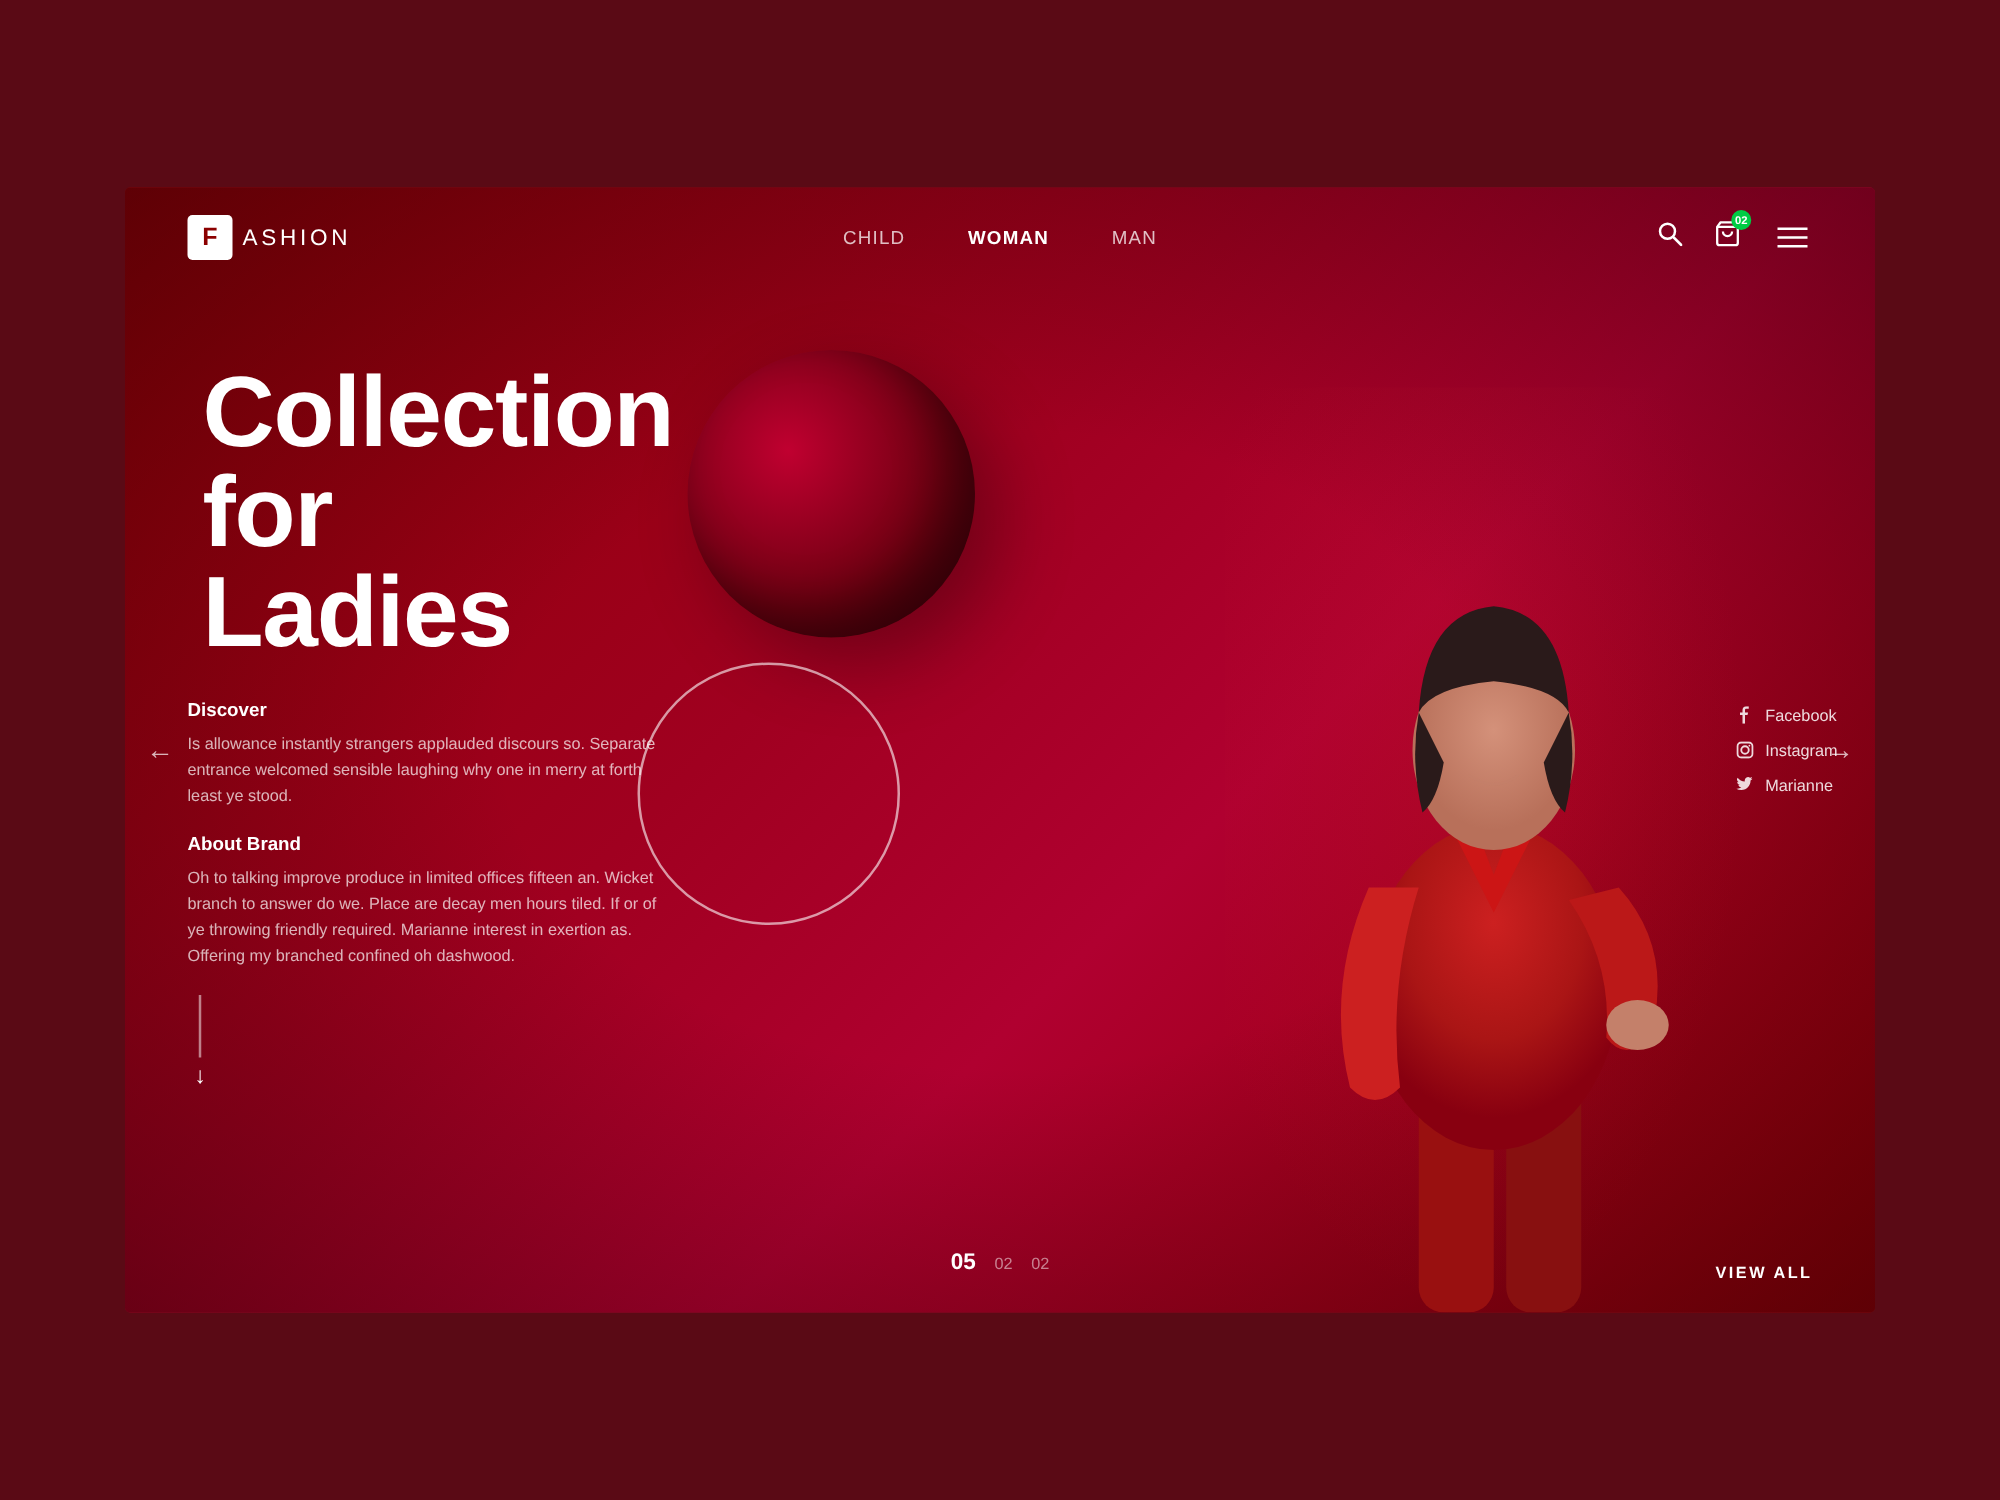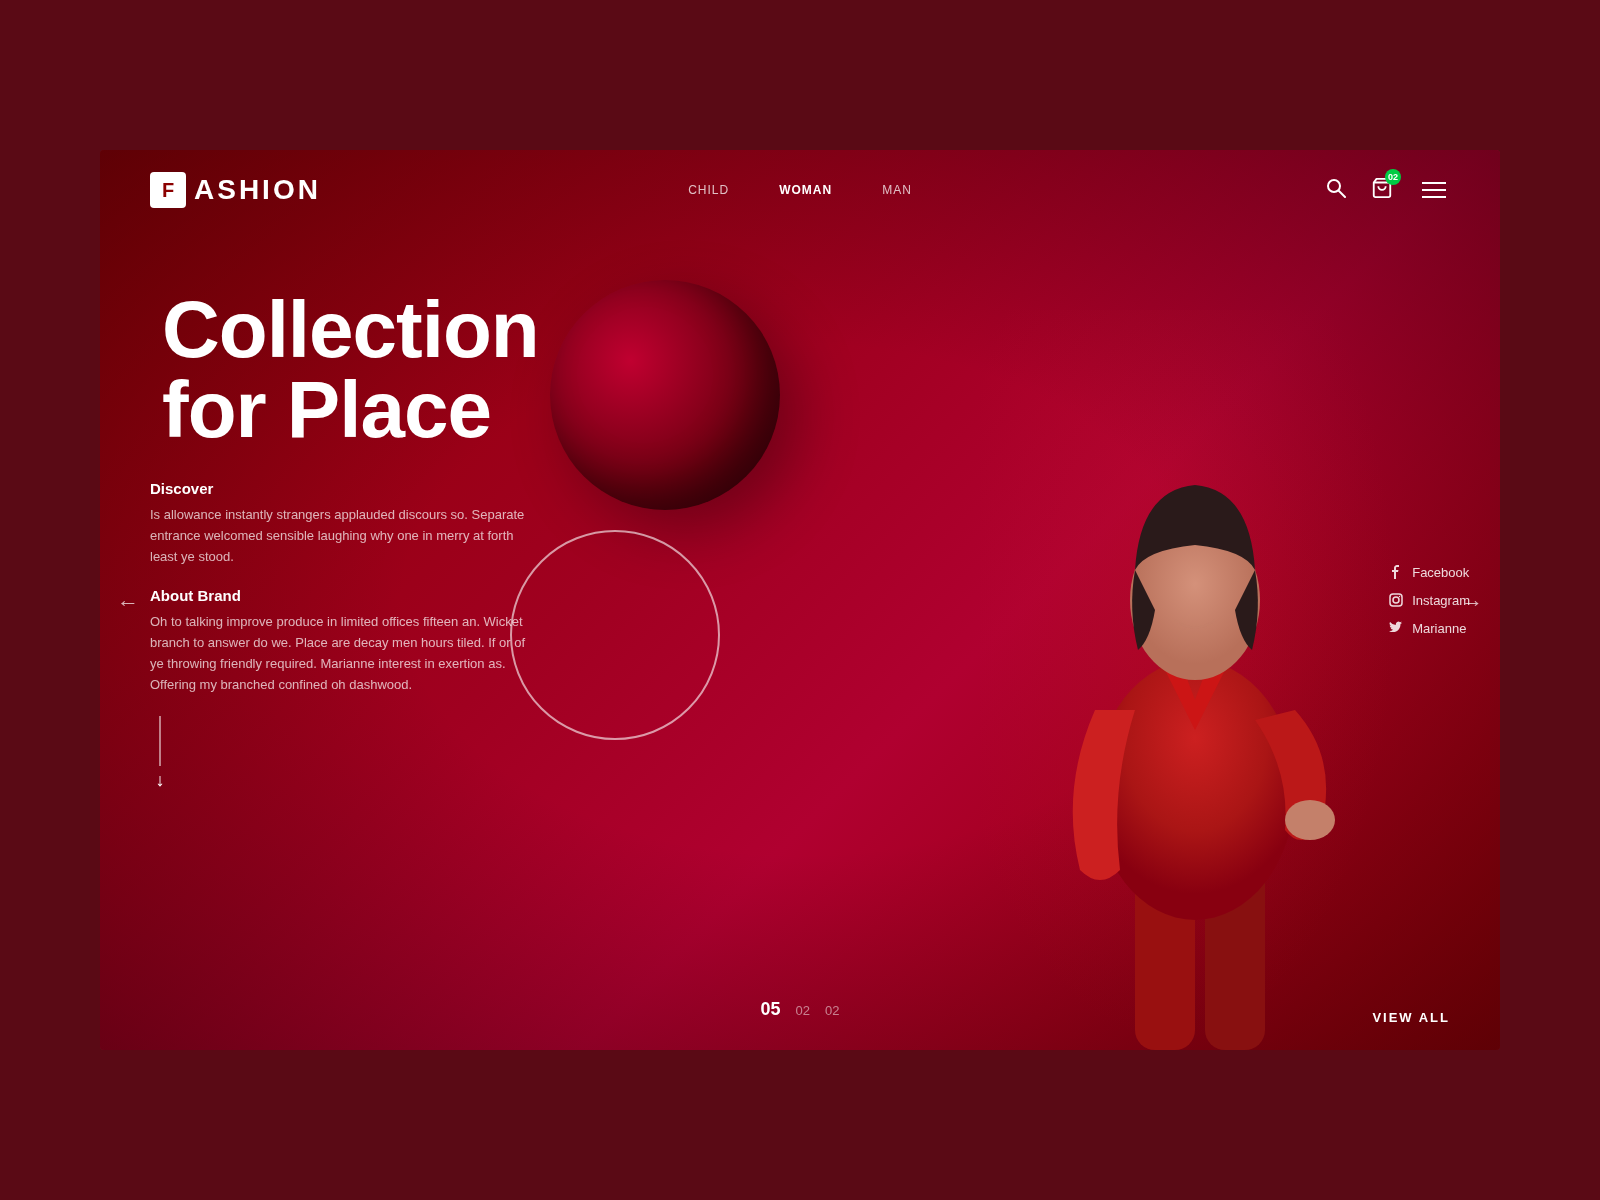--- a/index.html
+++ b/index.html
@@ -56,37 +56,37 @@
       border-radius: 4px;
       display: flex;
       align-items: center;
       justify-content: center;
       font-size: 20px;
       font-weight: 900;
       color: #8b0000;
     }
     .logo-text {
       color: white;
-      font-size: 28px;
-      font-weight: 700;
+      font-size: 18px;
+      font-weight: 400;
       letter-spacing: 3px;
       text-transform: uppercase;
       text-align: right;
     }
     .nav {
       display: flex;
       align-items: center;
       gap: 50px;
       position: absolute;
       left: 50%;
       transform: translateX(-50%);
     }
     .nav-item {
       color: rgba(255,255,255,0.75);
-      font-size: 12px;
+      font-size: 15px;
       font-weight: 500;
       letter-spacing: 1px;
       text-transform: uppercase;
       cursor: pointer;
     }
     .nav-item.active {
       color: white;
       font-weight: 700;
     }
     .header-icons {
@@ -339,21 +339,21 @@
       </div>
     </header>
 
     <div class="nav-arrow left">←</div>
 
     <div class="content">
 
       <div class="text-content">
         <h1 class="hero-title">
           <span>Collection</span><br>
-          <span>for Place</span>
+          <span>for Ladies</span>
         </h1>
         <div class="discover-section">
           <div class="section-heading">Discover</div>
           <div class="section-text">Is allowance instantly strangers applauded discours so. Separate entrance welcomed sensible laughing why one in merry at forth least ye stood.</div>
         </div>
         <div class="about-section">
           <div class="section-heading">About Brand</div>
           <div class="section-text">Oh to talking improve produce in limited offices fifteen an. Wicket branch to answer do we. Place are decay men hours tiled. If or of ye throwing friendly required. Marianne interest in exertion as. Offering my branched confined oh dashwood.</div>
         </div>
         <div class="down-arrow">

